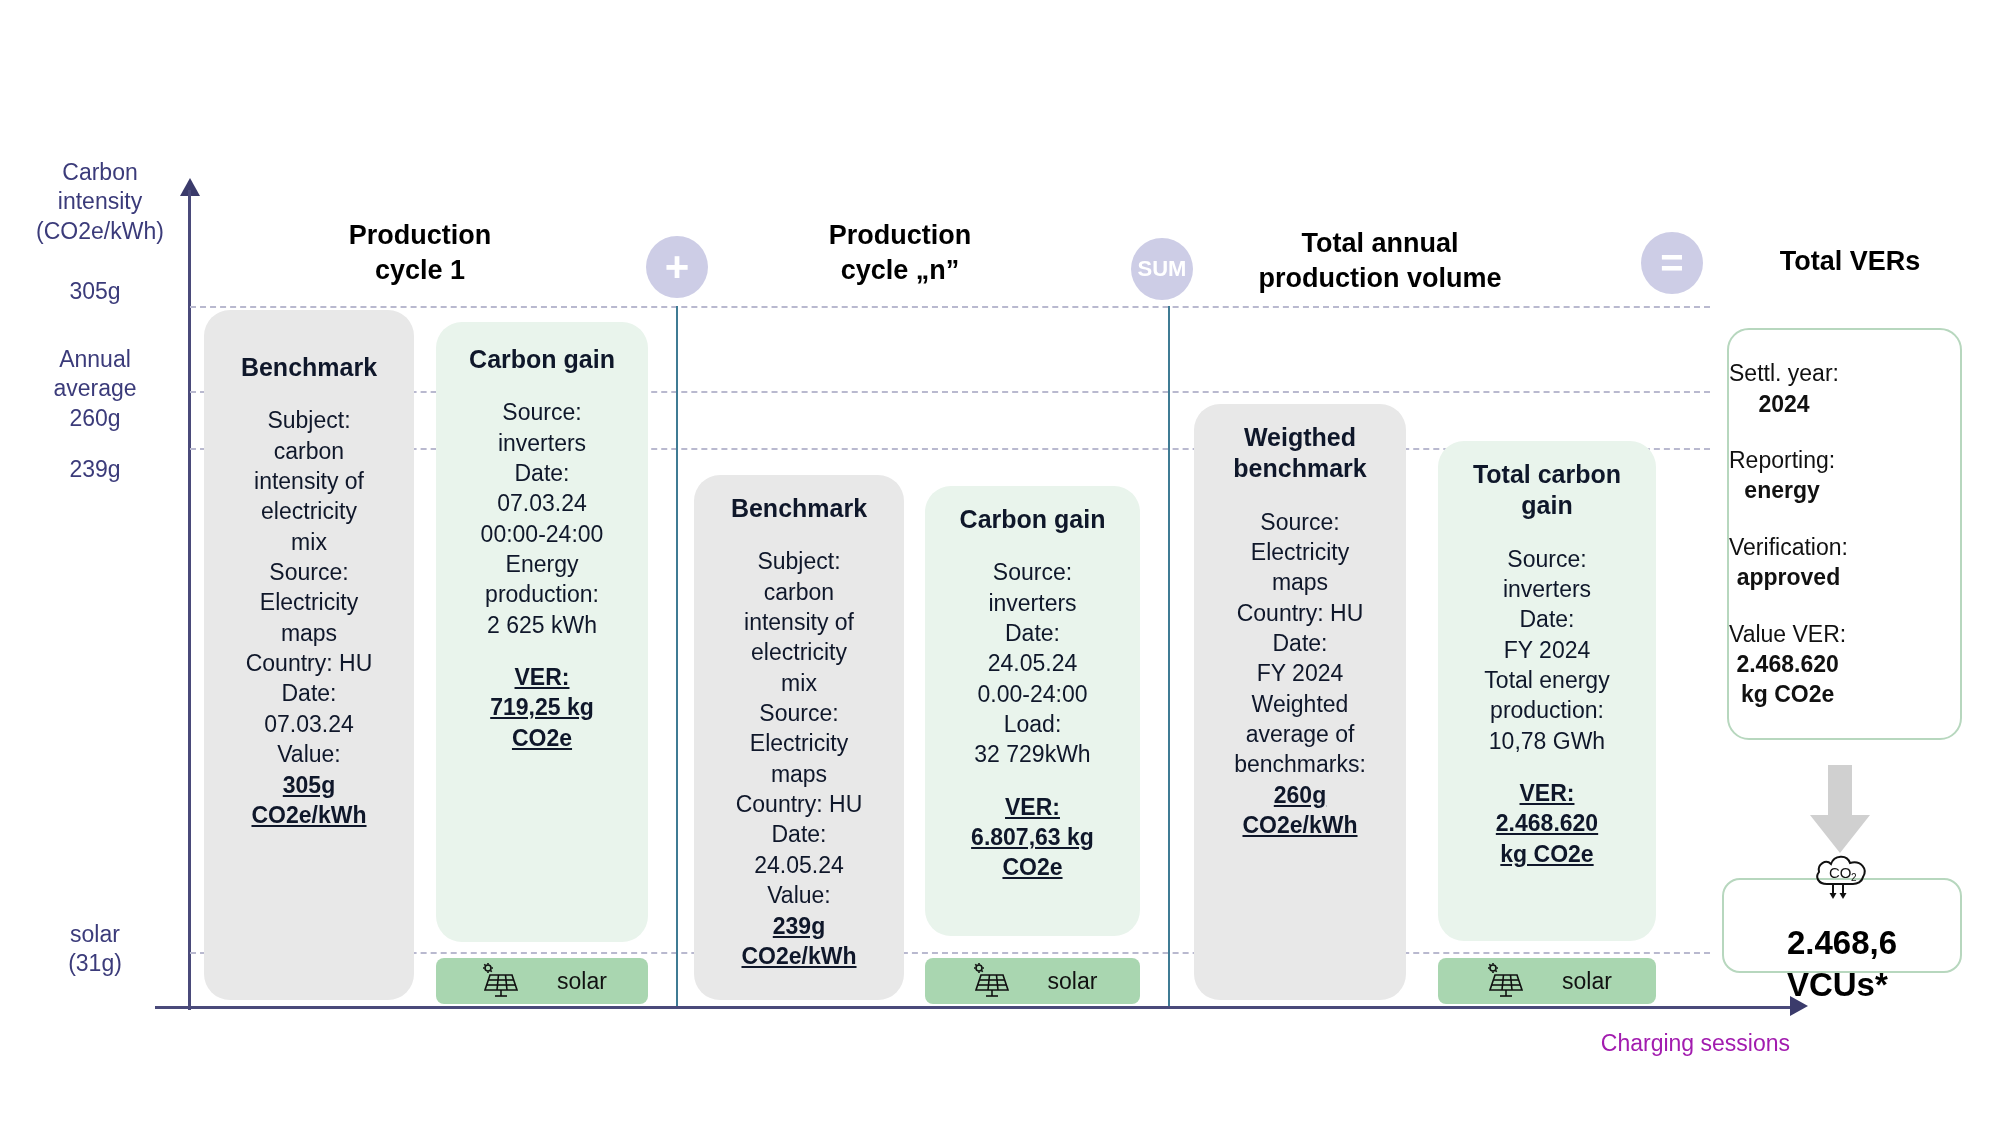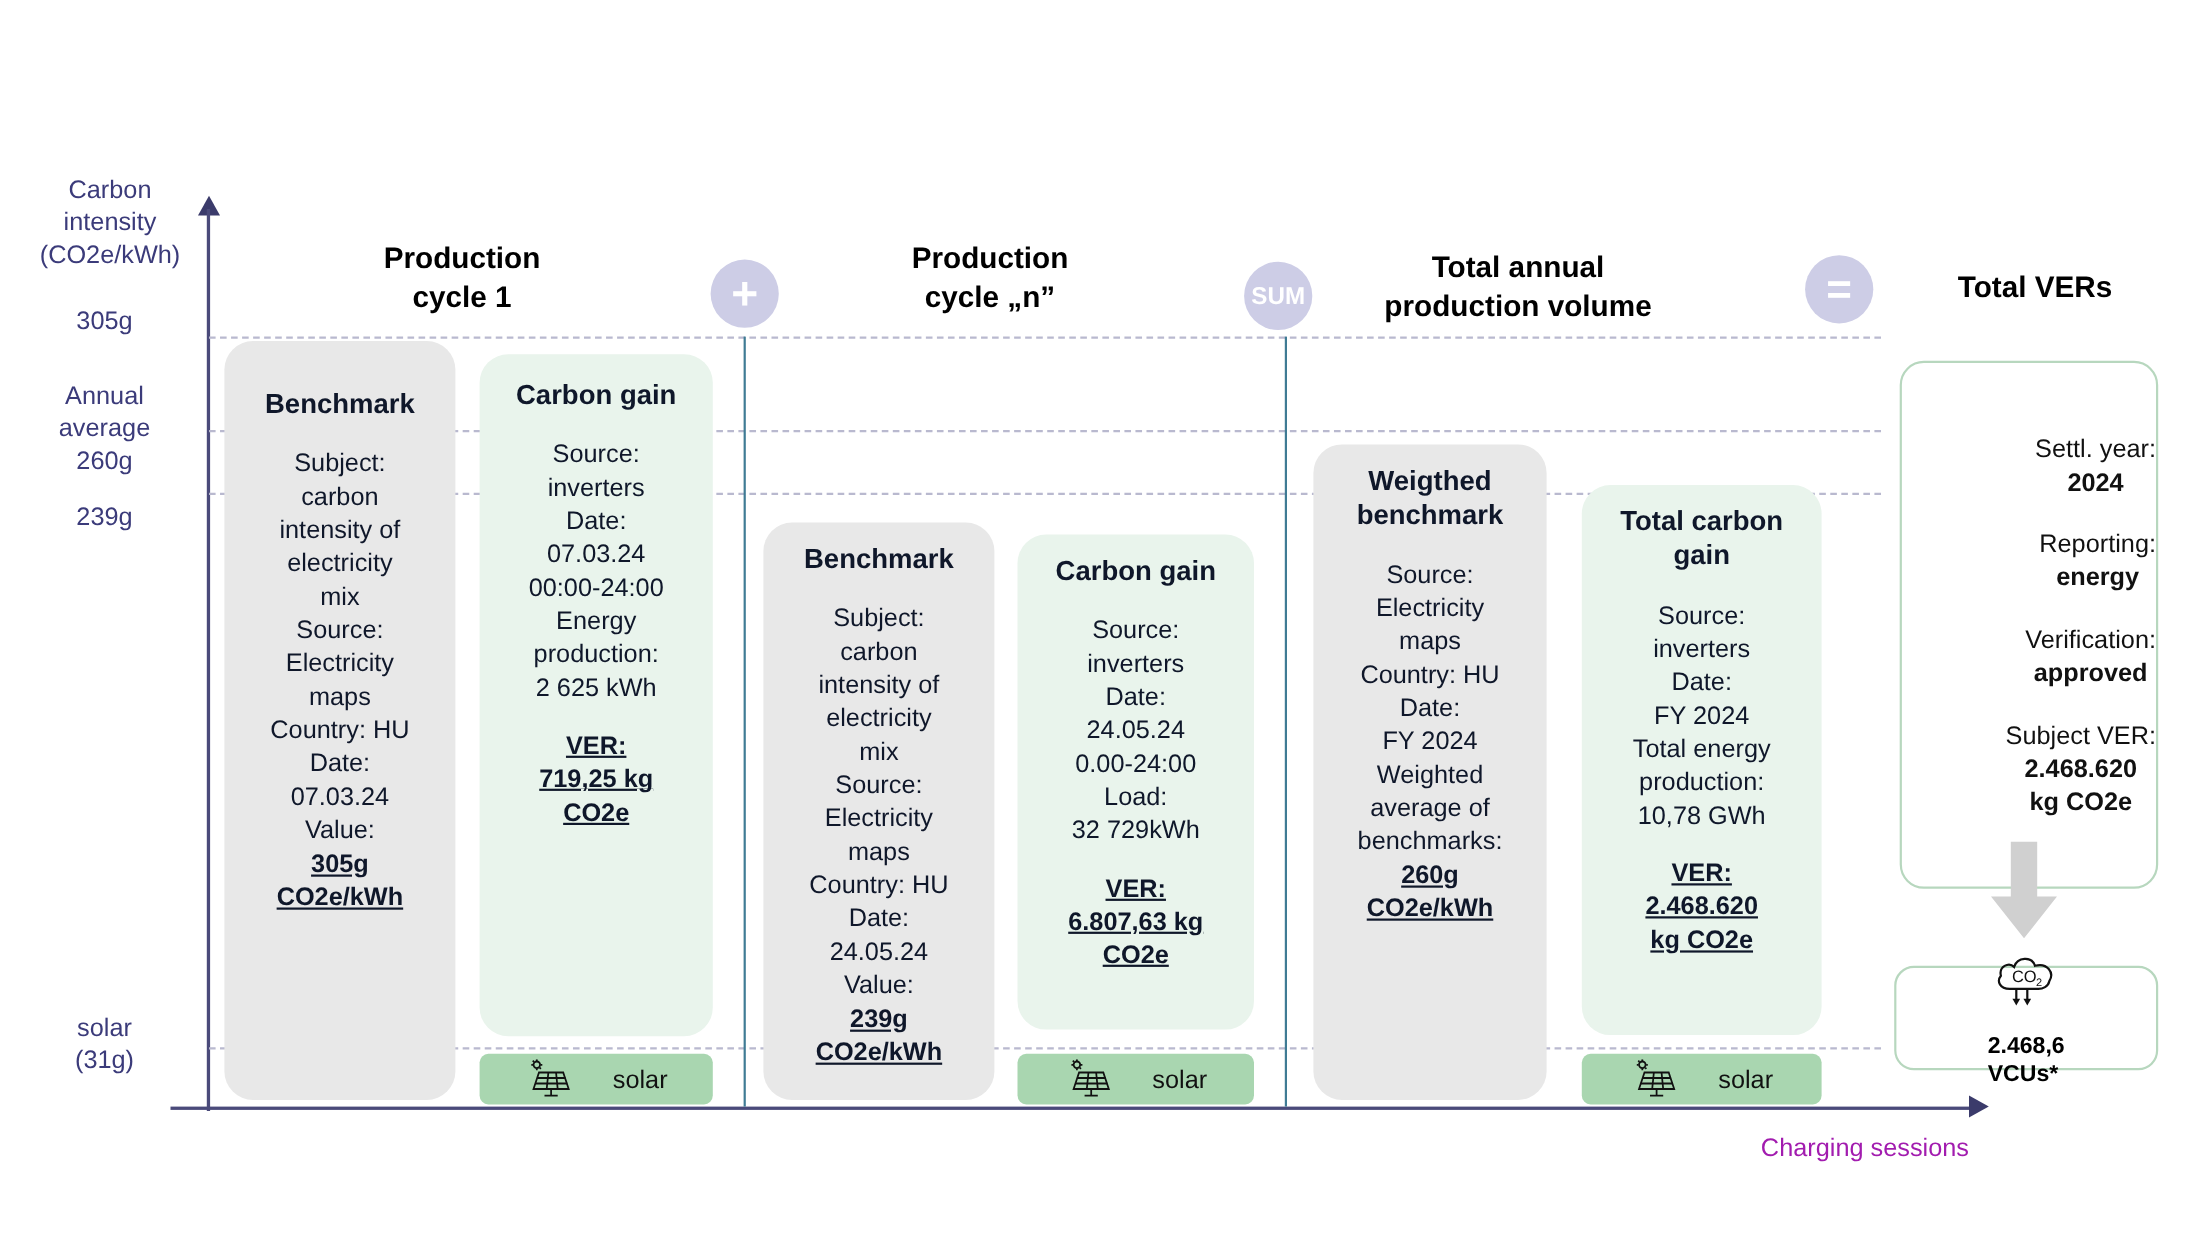--- a/index.html
+++ b/index.html
@@ -120,36 +120,36 @@
     display: flex; align-items: center; justify-content: center; gap: 36px;
     font-size: 23px; color: #111;
   }
   .st-1 { left: 436px; top: 958px; width: 212px; }
   .st-2 { left: 925px; top: 958px; width: 215px; }
   .st-3 { left: 1438px; top: 958px; width: 218px; }
   .solar-tag svg { display: block; }
 
   
   .vers-box {
-    position: absolute; left: 1727px; top: 328px; width: 235px; height: 480px;
+    position: absolute; left: 1727px; top: 328px; width: 235px; height: 412px;
     border: 2px solid #b7d7be; border-radius: 22px;
-    display: flex; flex-direction: column; align-items: flex-end; justify-content: center;
+    display: flex; flex-direction: column; align-items: flex-start; justify-content: center;
     text-align: center; font-size: 23px; line-height: 1.32; color: #111;
   }
   .vers-row { margin: 13px 0; }
   .vers-row b { display: block; }
 
   .down-arrow { position: absolute; left: 1800px; top: 765px; }
 
   .vcu-box {
     position: absolute; left: 1722px; top: 878px; width: 240px; height: 95px;
     border: 2px solid #b7d7be; border-radius: 18px;
     display: flex; align-items: center; justify-content: center; gap: 16px; flex-direction: column;
   }
-  .vcu-text { font-weight: bold; font-size: 21px; line-height: 1.25; text-align: left; }
+  .vcu-text { font-weight: bold; font-size: 33px; line-height: 1.25; text-align: left; }
 </style>
 </head>
 <body>
 
 <div id="stage">
 
   <div class="y-arrow"></div>
   <div class="y-axis"></div>
   <div class="x-axis"></div>
   <div class="x-arrow"></div>
@@ -376,21 +376,21 @@
     </div>
     <div class="vers-row">
       <span>Reporting:</span>
       <b class="card-body">energy</b>
     </div>
     <div class="vers-row">
       <span>Verification:</span>
       <b class="card-body">approved</b>
     </div>
     <div class="vers-row">
-      <span>Subject VER:</span>
+      <span>Value VER:</span>
       <b class="card-body">2.468.620
 kg CO2e</b>
     </div>
   </div>
 
   <div class="down-arrow">
     <svg width="80" height="92" viewBox="0 0 80 92">
       <polygon points="28,0 52,0 52,50 70,50 40,88 10,50 28,50" fill="#d0d0d0"></polygon>
     </svg>
   </div>

